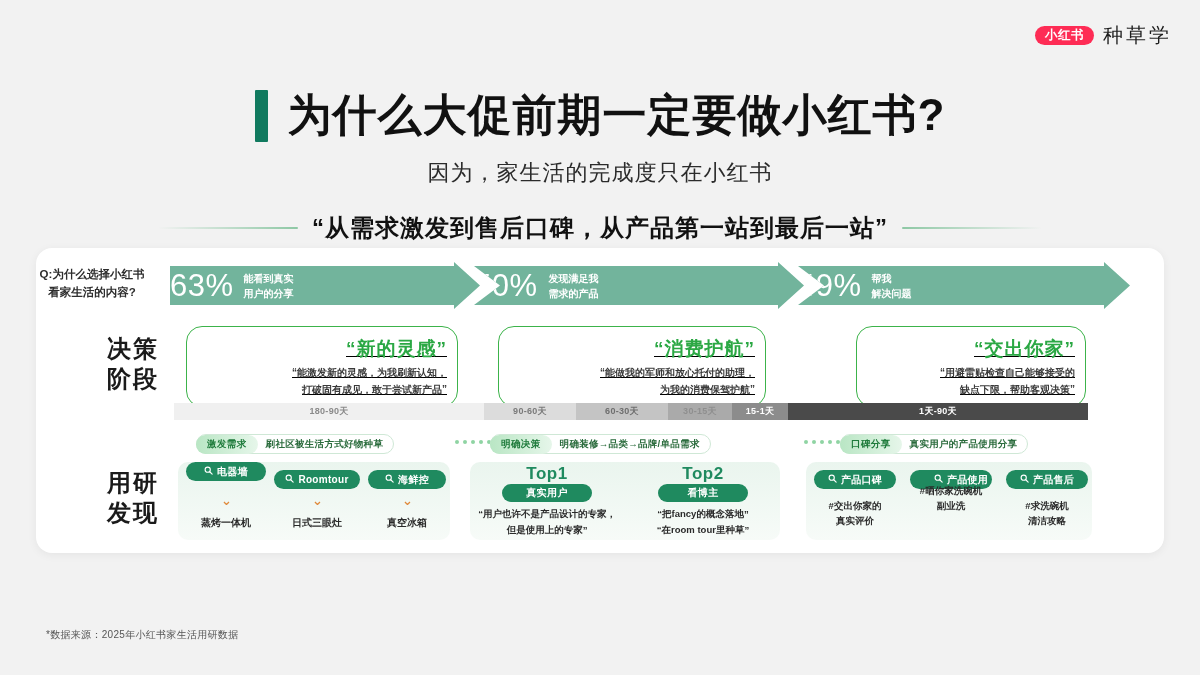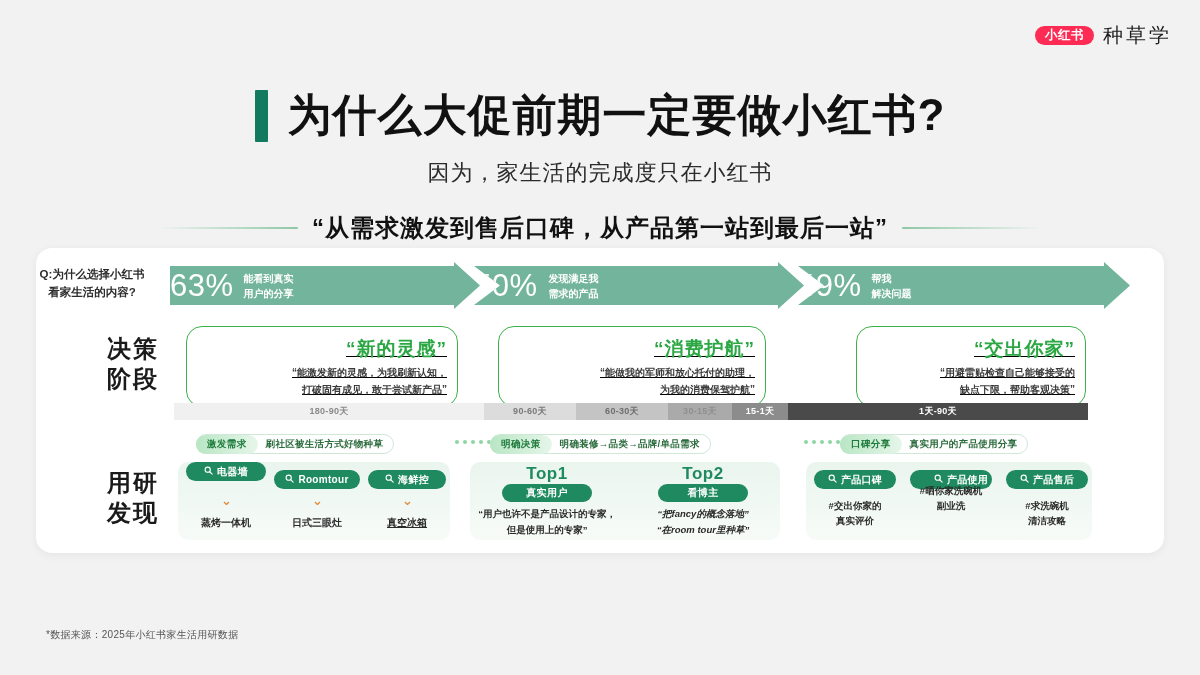--- a/index.html
+++ b/index.html
@@ -244,29 +244,29 @@
       <div class="chev" style="left: 134px; top: 32px;">⌄</div>
       <div class="kw" style="left: 90px; top: 54px; width: 98px;">日式三眼灶</div>
       <div class="searchpill" style="left: 190px; top: 8px; width: 78px;">
         <span><svg viewBox="0 0 16 16" fill="none" stroke="#fff" stroke-width="2">
             <circle cx="6.6" cy="6.6" r="4.6"></circle>
             <path d="M10.2 10.2 L14.5 14.5" stroke-linecap="round"></path>
           </svg></span>
         <span>海鲜控</span>
       </div>
       <div class="chev" style="left: 224px; top: 32px;">⌄</div>
-      <div class="kw" style="left: 184px; top: 54px; width: 90px; text-decoration: underline;">真空冰箱</div>
+      <div class="kw" style="left: 184px; top: 54px; width: 90px;">真空冰箱</div>
     </div>
   <div class="panel p2" id="panel-mid">
       <div class="topnum" style="left: 6px; top: 2px; width: 142px;">Top1</div>
       <div class="toppill" style="left: 32px; top: 22px; width: 90px;">真实用户</div>
       <div class="topquote" style="left: 0px; top: 44px; width: 154px;"><span>“用户也许不是产品设计的专家，</span><br><span>但是使用上的专家”</span></div>
       <div class="topnum" style="left: 162px; top: 2px; width: 142px;">Top2</div>
       <div class="toppill" style="left: 188px; top: 22px; width: 90px;">看博主</div>
-      <div class="topquote" style="left: 156px; top: 44px; width: 154px; font-style: italic;"><span>“把fancy的概念落地”</span><br><span>“在room tour里种草”</span></div>
+      <div class="topquote" style="left: 156px; top: 44px; width: 154px;"><span>“把fancy的概念落地”</span><br><span>“在room tour里种草”</span></div>
     </div>
   <div class="panel p3" id="panel-right">
       <div class="searchpill" style="left: 8px; top: 8px; width: 82px;">
         <span><svg viewBox="0 0 16 16" fill="none" stroke="#fff" stroke-width="2">
             <circle cx="6.6" cy="6.6" r="4.6"></circle>
             <path d="M10.2 10.2 L14.5 14.5" stroke-linecap="round"></path>
           </svg></span>
         <span>产品口碑</span>
       </div>
       <div class="rkw" style="left: 0px; top: 36px; width: 98px;"><span>#交出你家的</span><br><span>真实评价</span></div>

